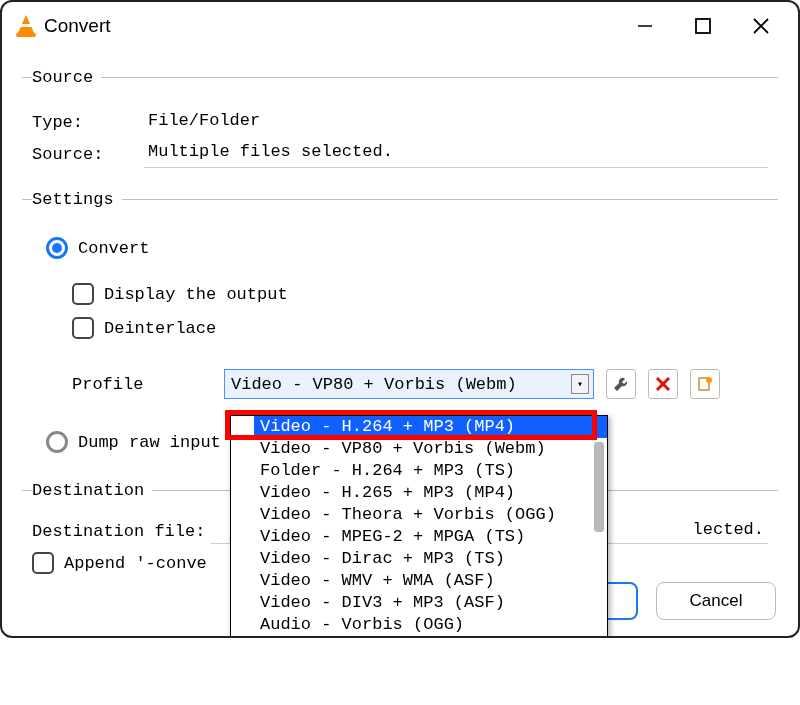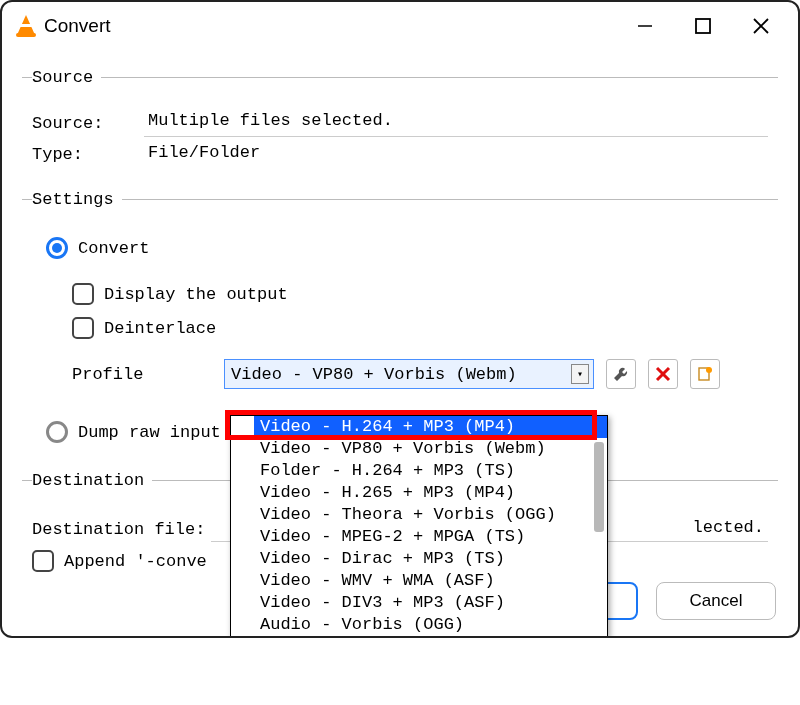--- a/index.html
+++ b/index.html
@@ -71,21 +71,21 @@
   }
   .radio-dot { width: 10px; height: 10px; background:#1976f5; border-radius:50%; }
   .radio-off { border-color:#888; }
   .check-box {
     width: 22px; height: 22px; border: 2px solid #444; border-radius: 5px;
   }
   .sub-checks { padding: 12px 0 8px 26px; }
 
   .profile-row {
     display: flex; align-items: center; gap: 12px;
-    padding-left: 26px; margin-top: 6px;
+    padding-left: 26px; margin-top: 16px;
   }
   .profile-label { width: 140px; }
   .combo {
     width: 370px; height: 30px;
     border: 1px solid #4a90ff; background: #e9f2ff;
     display: flex; align-items: center; padding: 0 6px;
     position: relative;
   }
   .combo-arrow {
     position: absolute; right: 4px; top: 4px;
@@ -94,21 +94,21 @@
     background:#f4f4f4;
   }
   .icon-btn {
     width: 30px; height: 30px; border:1px solid #bbb; border-radius:3px;
     display:flex;align-items:center;justify-content:center;
     background:#fff;
   }
 
   .dump-row { padding-left: 0; margin-top: 32px; }
 
-  .dest-row { display:flex; align-items:center; gap:6px; margin-top:8px;}
+  .dest-row { display:flex; align-items:center; gap:6px; margin-top:0;}
   .dest-input {
     flex:1; border-bottom:1px solid #ccc; padding:2px 4px 4px 4px;
     text-align:right;
   }
   .append-row { margin-top:8px; }
 
   .buttons {
     position: absolute; bottom: 16px; right: 22px;
     display: flex; gap: 18px;
   }
@@ -193,26 +193,26 @@
           </svg>
       </div>
     </div>
   </div>
 
   <div class="content">
 
     <fieldset>
       <legend>Source</legend>
       <div class="row">
+        <span class="label-col">Type:</span>
+        <span class="src-val" style="border-bottom:none">File/Folder</span>
+      </div>
+      <div class="row">
         <span class="label-col">Source:</span>
         <span class="src-val">Multiple files selected.</span>
-      </div>
-      <div class="row">
-        <span class="label-col">Type:</span>
-        <span class="src-val" style="border-bottom:none">File/Folder</span>
       </div>
     </fieldset>
 
     <fieldset>
       <legend>Settings</legend>
       <div class="settings-inner">
         <div class="radio">
           <span class="radio-circ">
               <span class="radio-dot"></span>
             </span>

